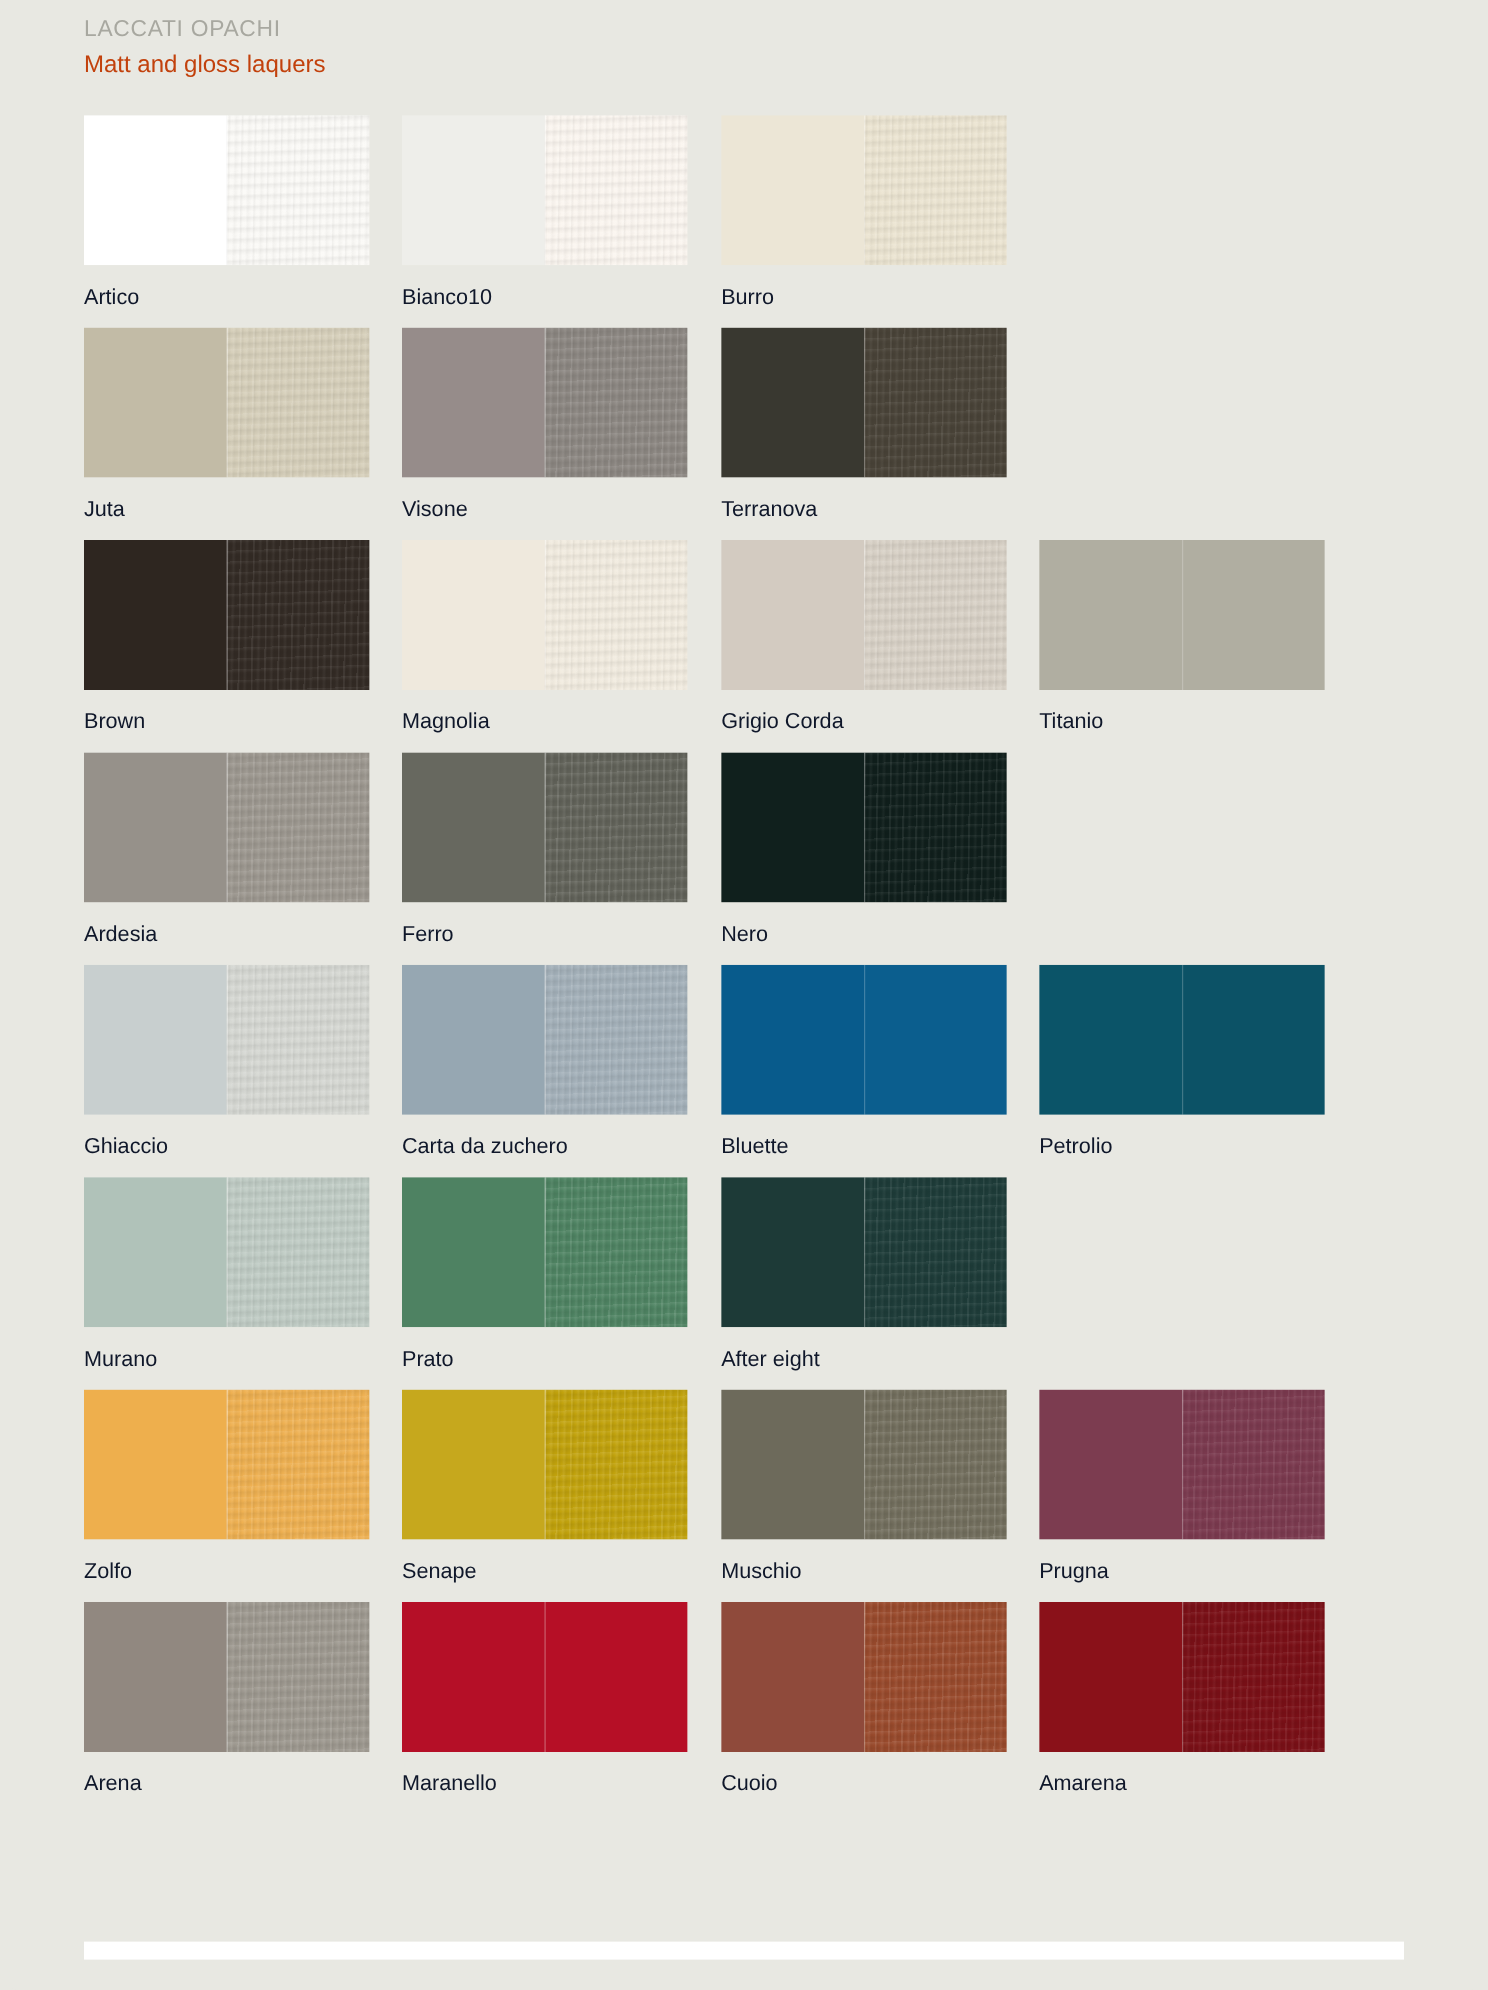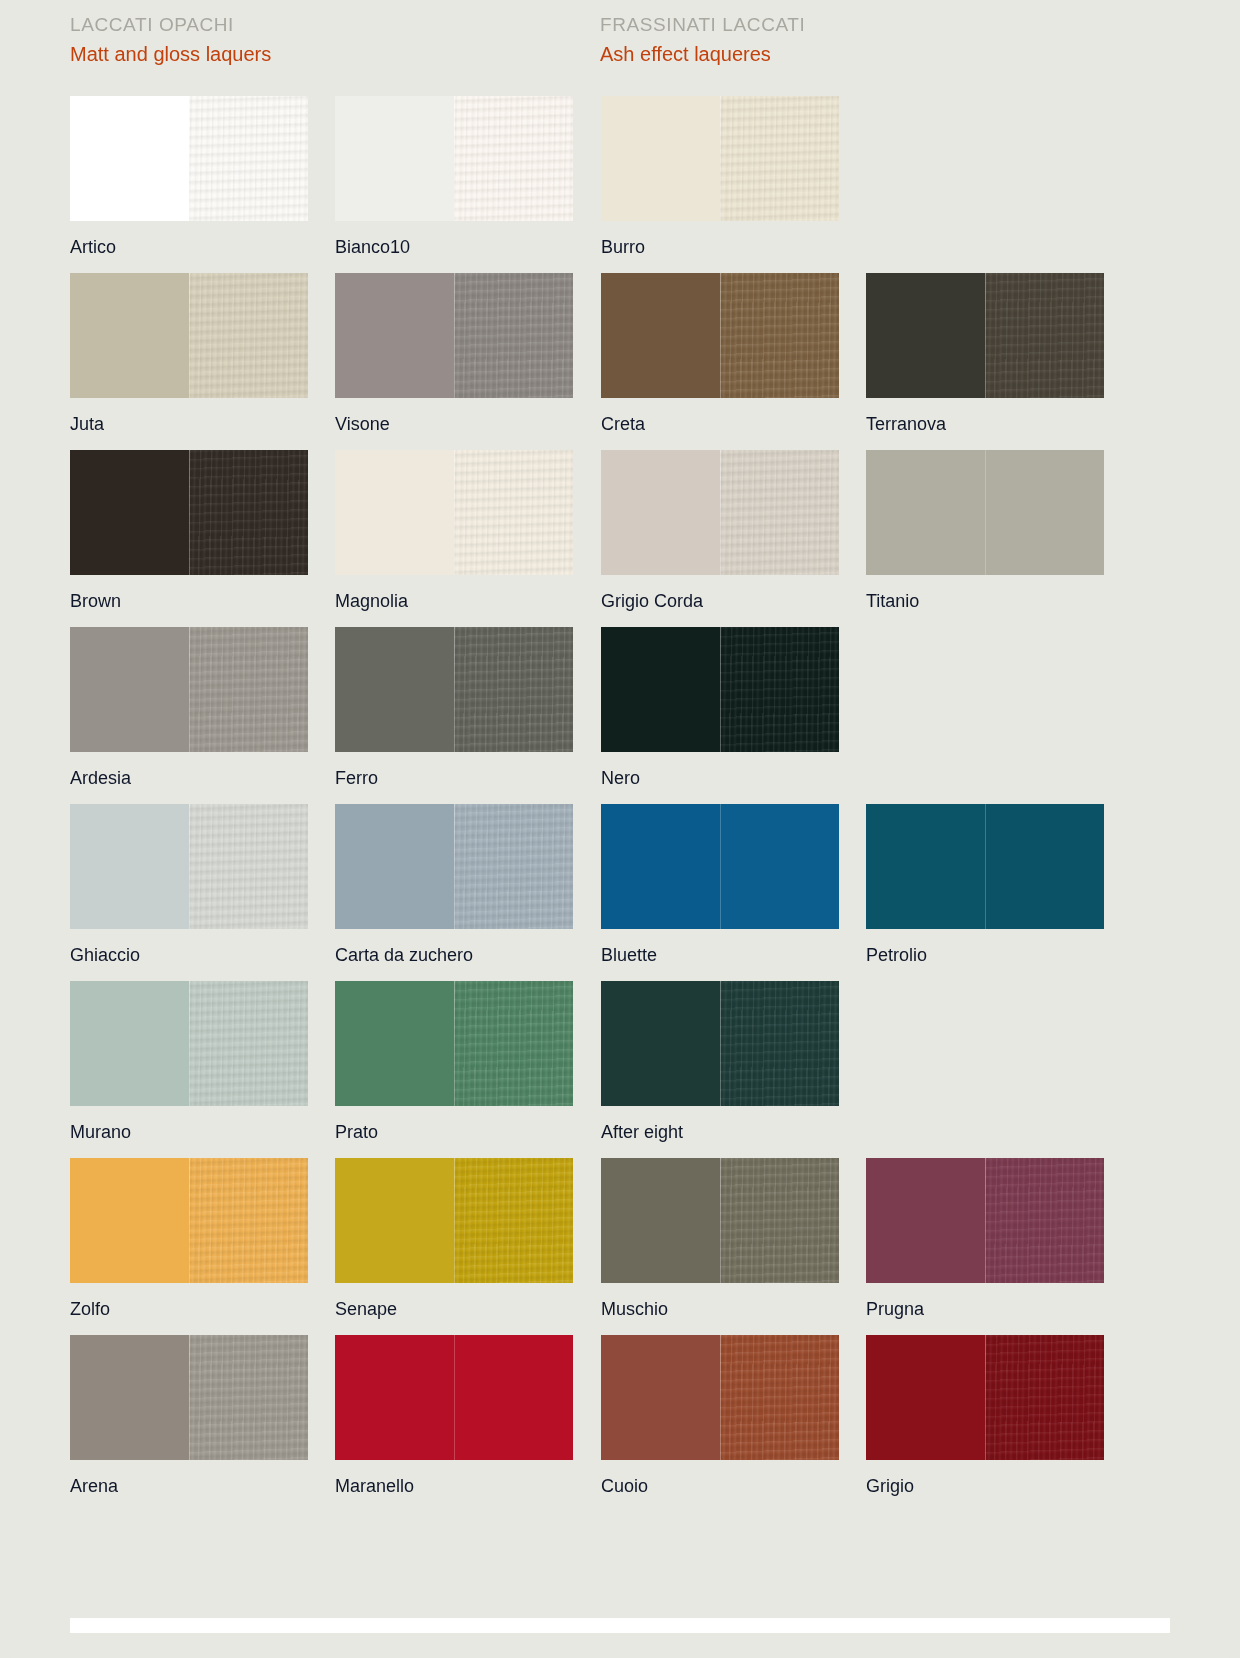--- a/index.html
+++ b/index.html
@@ -158,24 +158,20 @@
 </head>
 <body>
 
 <div class="page">
 
   <div class="headers">
     <div class="section-header left">
       <div class="section-kicker">LACCATI OPACHI</div>
       <div class="section-title">Matt and gloss laquers</div>
     </div>
-    <div class="section-header right">
-      <div class="section-kicker">FRASSINATI LACCATI</div>
-      <div class="section-title">Ash effect laqueres</div>
-    </div>
   </div>
 
   <div class="grid" id="swatch-grid">
       <div class="swatch-row">
         <div class="swatch-cell">
           <div class="swatch">
             <div class="half flat" style="background: rgb(255, 255, 255);"></div>
             <div class="half grain" style="background: rgb(251, 250, 247);"></div>
           </div>
           <div class="swatch-label">Artico</div>
@@ -202,27 +198,20 @@
             <div class="half grain" style="background: rgb(215, 208, 187);"></div>
           </div>
           <div class="swatch-label">Juta</div>
         </div>
         <div class="swatch-cell">
           <div class="swatch">
             <div class="half flat" style="background: rgb(150, 140, 138);"></div>
             <div class="half grain" style="background: rgb(140, 135, 130);"></div>
           </div>
           <div class="swatch-label">Visone</div>
-        </div>
-        <div class="swatch-cell">
-          <div class="swatch">
-            <div class="half flat" style="background: rgb(114, 87, 63);"></div>
-            <div class="half grain" style="background: rgb(125, 98, 66);"></div>
-          </div>
-          <div class="swatch-label">Creta</div>
         </div>
         <div class="swatch-cell">
           <div class="swatch dark">
             <div class="half flat" style="background: rgb(57, 56, 48);"></div>
             <div class="half grain" style="background: rgb(73, 67, 56);"></div>
           </div>
           <div class="swatch-label">Terranova</div>
         </div>
       </div>
       <div class="swatch-row">
@@ -381,20 +370,20 @@
             <div class="half flat" style="background: rgb(143, 74, 59);"></div>
             <div class="half grain" style="background: rgb(154, 75, 45);"></div>
           </div>
           <div class="swatch-label">Cuoio</div>
         </div>
         <div class="swatch-cell">
           <div class="swatch dark">
             <div class="half flat" style="background: rgb(138, 17, 25);"></div>
             <div class="half grain" style="background: rgb(122, 16, 23);"></div>
           </div>
-          <div class="swatch-label">Grigio</div>
+          <div class="swatch-label">Amarena</div>
         </div>
       </div>
     </div>
 
   <div class="footer-bar"></div>
 
 </div>
 
 </body></html>

